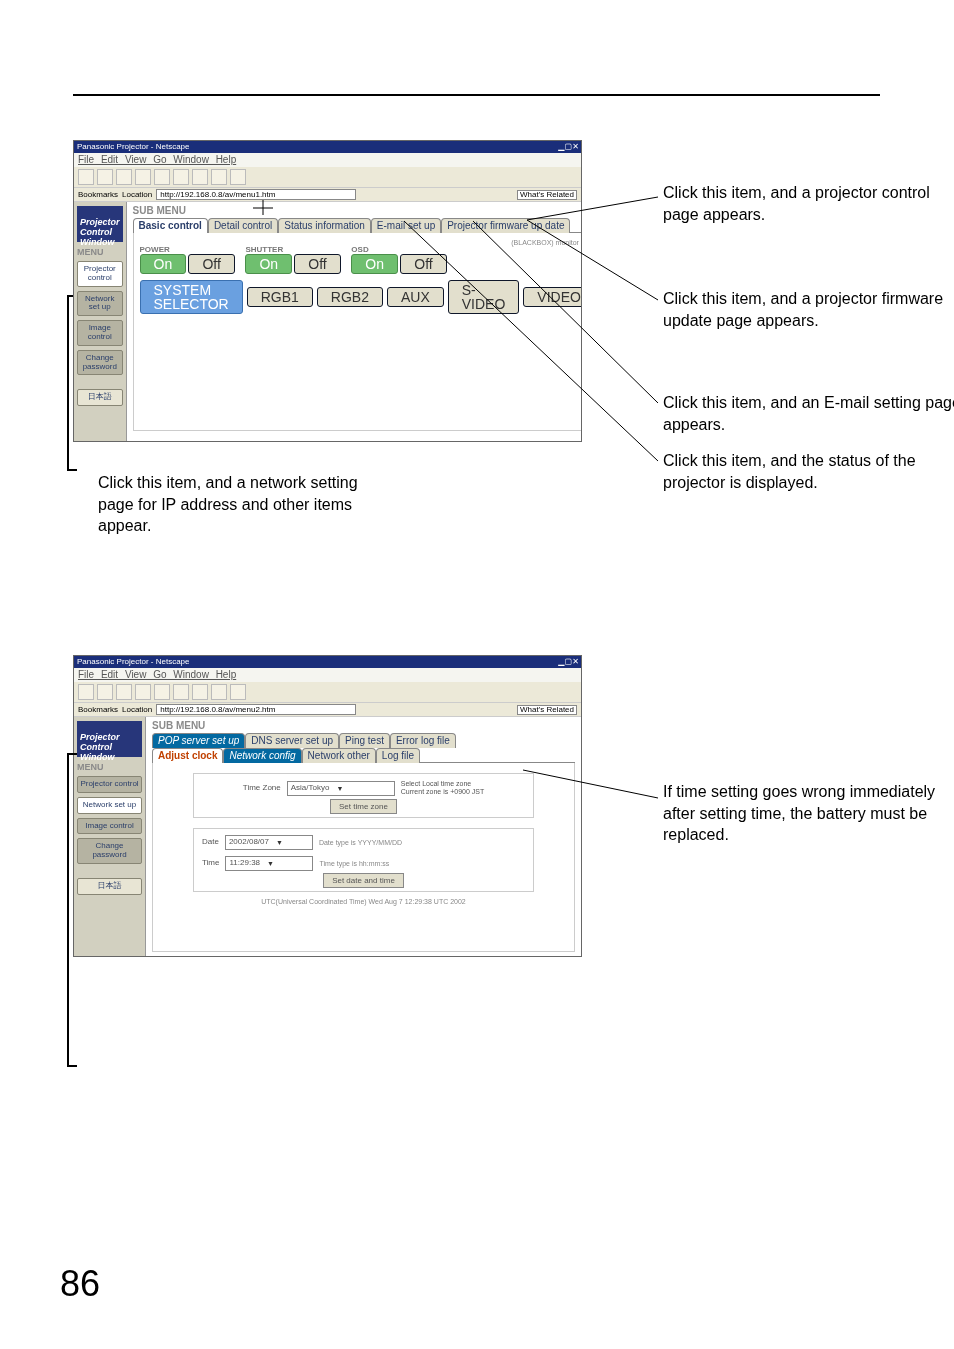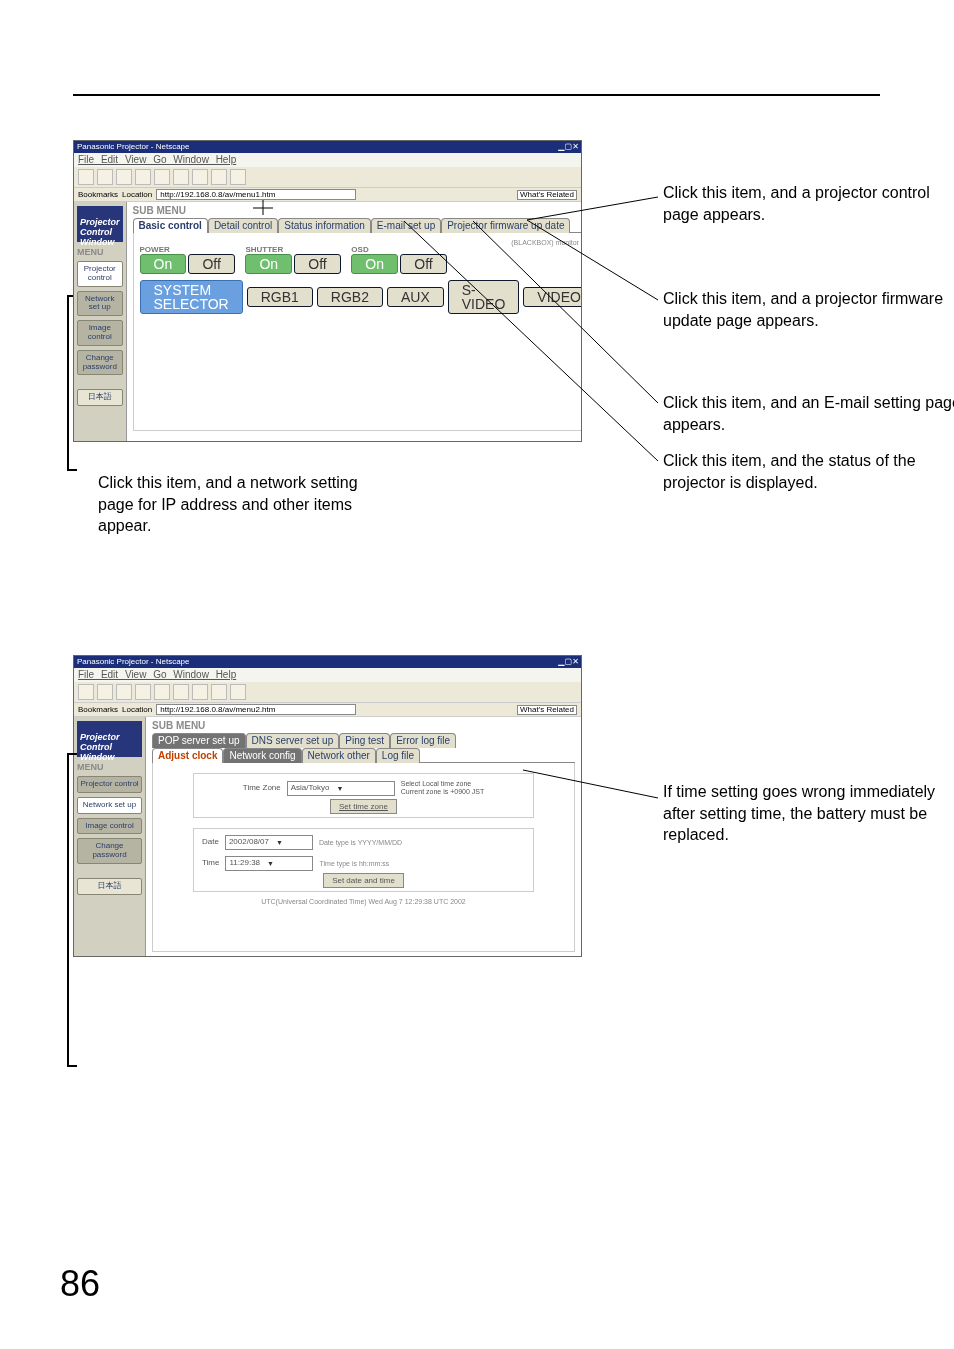--- a/index.html
+++ b/index.html
@@ -22,21 +22,21 @@
   .logo{background:#27367a;color:#fff;font:italic bold 9px/1.1 Arial;padding:12px 3px;height:36px;box-sizing:border-box;}
   .menu-hdr{color:#8a8a8a;font-weight:bold;font-size:9px;margin:2px 0 0;}
   .side-btn{background:#b5b3a2;border:1px solid #878574;color:#2a3e6a;font:8px/1.1 Arial;padding:3px 1px;text-align:center;border-radius:2px;}
   .side-btn.sel{background:#fff;}
   .side-btn.jp{background:#e8e5d4;}
   .content{flex:1;background:#fff;padding:4px 6px;position:relative;box-sizing:border-box;}
   .submenu-lbl{color:#8a8a8a;font-weight:bold;font-size:10px;margin-bottom:2px;}
   .tabs{display:flex;gap:0;font-size:10px;}
   .tab{border:1px solid #888;border-bottom:none;padding:2px 5px;background:#e2dfcd;color:#2a3e6a;border-top-left-radius:4px;border-top-right-radius:4px;}
   .tab.active{background:#fff;font-weight:bold;}
-  .tab.green{background:#737373;color:#fff;}
+  .tab.green{background:#0369a1;color:#fff;font-style:italic;}
   .tabline{height:1px;background:#888;margin-top:-1px;}
   .panel{border:1px solid #ccc;border-top:none;padding:6px;font-size:8px;color:#555;}
   .row{display:flex;align-items:center;margin-bottom:6px;}
   .lbl{color:#777;font-weight:bold;}
   .pill{display:inline-block;border:1px solid #0f172a;background:#e2dfcd;border-radius:3px;padding:2px 13px;font-size:14px;color:#333;}
   .pill.on{background:#6fbf6f;color:#fff;border-color:#4a8f4a;}
   .pill.blue{background:#6aa0e0;color:#fff;border-color:#3a70b0;}
   .smallnote{color:#888;font-size:7px;}
   .selectbox{border:1px solid #888;height:13px;background:#fff;padding:0 3px;display:flex;align-items:center;gap:3px;}
   .selectbox::after{content:"▼";font-size:7px;color:#333;margin-left:4px;}
@@ -210,21 +210,21 @@
           <div class="panel" style="height:168px;padding:10px 20px;">
             <div style="border:1px solid #ccc;padding:6px 10px;margin:0 20px 10px;">
               <div class="row" style="justify-content:center;gap:6px;">
                 <span>Time Zone</span>
                 <span class="selectbox" style="width:100px;">Asia/Tokyo</span>
                 <span style="font-size:7px;line-height:1.2;">
                   <span>Select Local time zone</span><br>
                   <span>Current zone is +0900 JST</span>
                 </span>
               </div>
-              <div style="text-align:center;text-decoration:underline;">
+              <div style="text-align:center;">
                 <span class="graybtn">Set time zone</span>
               </div>
             </div>
             <div style="border:1px solid #ccc;padding:6px 8px;margin:0 20px 6px;">
               <div class="row" style="gap:6px;">
                 <span>Date</span>
                 <span class="selectbox" style="width:80px;">2002/08/07</span>
                 <span class="smallnote">Date type is YYYY/MM/DD</span>
               </div>
               <div class="row" style="gap:6px;">

